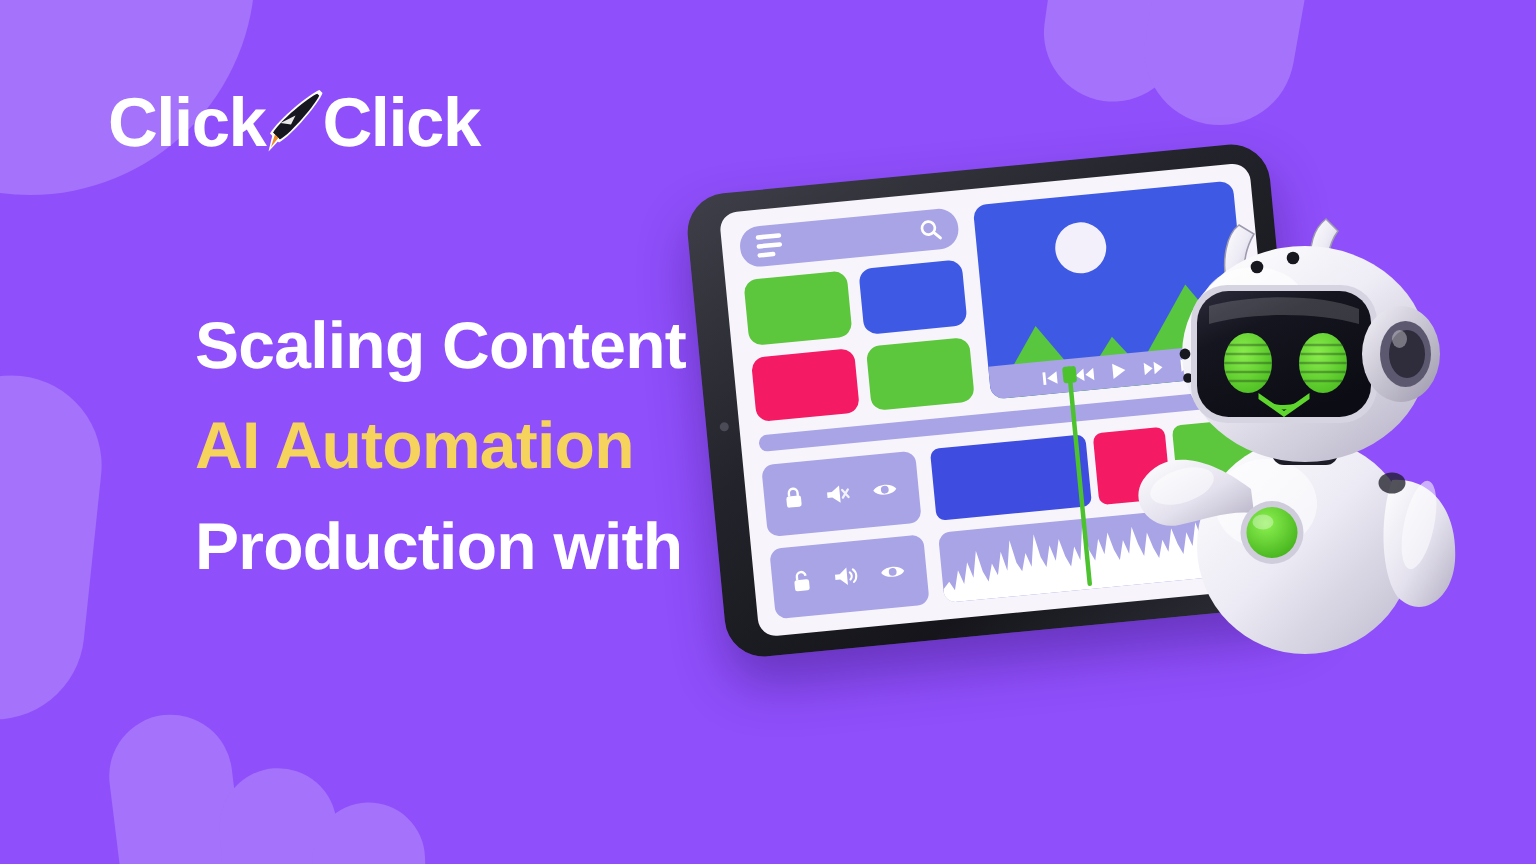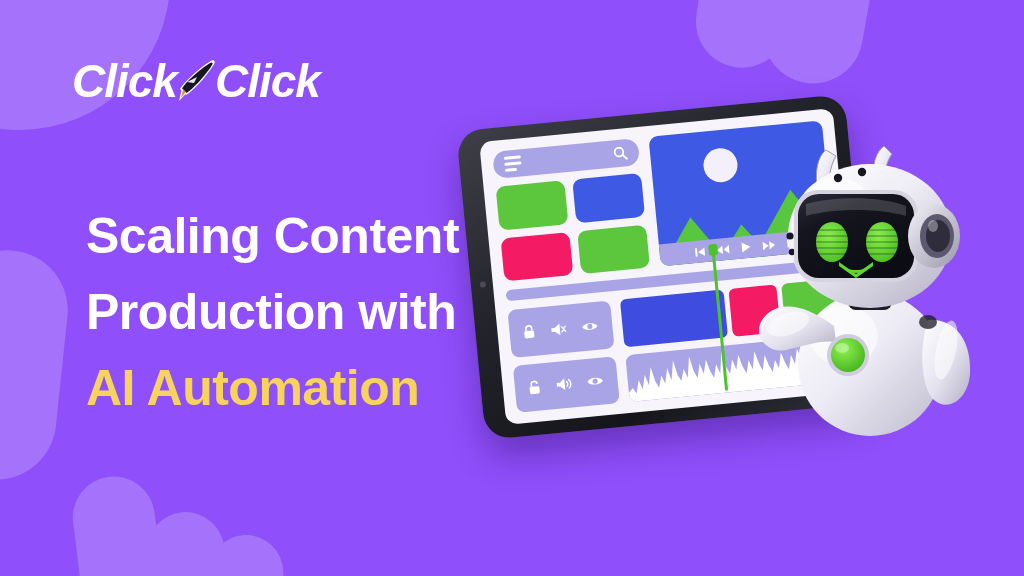--- a/index.html
+++ b/index.html
@@ -41,41 +41,41 @@
   .blob-ml {
     width:120px; height:230px; border-radius:60px;
     left:-58px; top:250px; transform:rotate(6deg);
   }
 
   
   .logo {
     position:absolute; left:72px; top:52px;
     display:flex; align-items:center; height:58px;
     z-index:6;
-    font-style:italic;
   }
   .logo-text {
     font-size:46px; font-weight:700; color:#ffffff;
     letter-spacing:-1px; line-height:1;
   }
   .logo-mark {
     width:44px; height:46px; position:relative;
     margin:0 -2px 0 -4px;
   }
   .logo-mark svg { display:block; width:100%; height:100%; }
 
   
   .headline {
     position:absolute; left:86px; top:198px;
     z-index:6; width:420px;
   }
   .headline .line {
-    font-size:50px; font-weight:700; color:#ffffff;
+    font-size:44px; font-weight:700; color:#ffffff;
     line-height:1.52; letter-spacing:-0.5px;
     white-space:nowrap;
+    margin-left:44px;
   }
   .headline .accent { color:#f6d35c; }
 
   
   .tablet-wrap {
     position:absolute; left:470px; top:112px;
     width:390px; height:310px;
     transform:rotate(-5.5deg);
     z-index:3;
   }
@@ -196,22 +196,22 @@
       <path d="M9 30.5 L13.5 35 L6 43 Z" fill="#ffffff"></path>
       <path d="M10.3 31.6 L12.6 33.9 L7.6 40.2 Z" fill="#ef8a2a"></path>
       <path d="M14 24 L24 19 L21 25 Z" fill="#ffffff" opacity=".9"></path>
     </svg>
   </span>
   <span class="logo-text">Click</span>
 </div>
 
 <div class="headline">
   <div class="line">Scaling Content</div>
+  <div class="line accent">AI Automation</div>
   <div class="line">Production with</div>
-  <div class="line accent">AI Automation</div>
 </div>
 
 <div class="tablet-wrap">
   <div class="tablet-body">
     <div class="tablet-cam"></div>
 
     <div class="tablet-screen">
 
       <div class="scr-top">
         <div class="scr-left">

